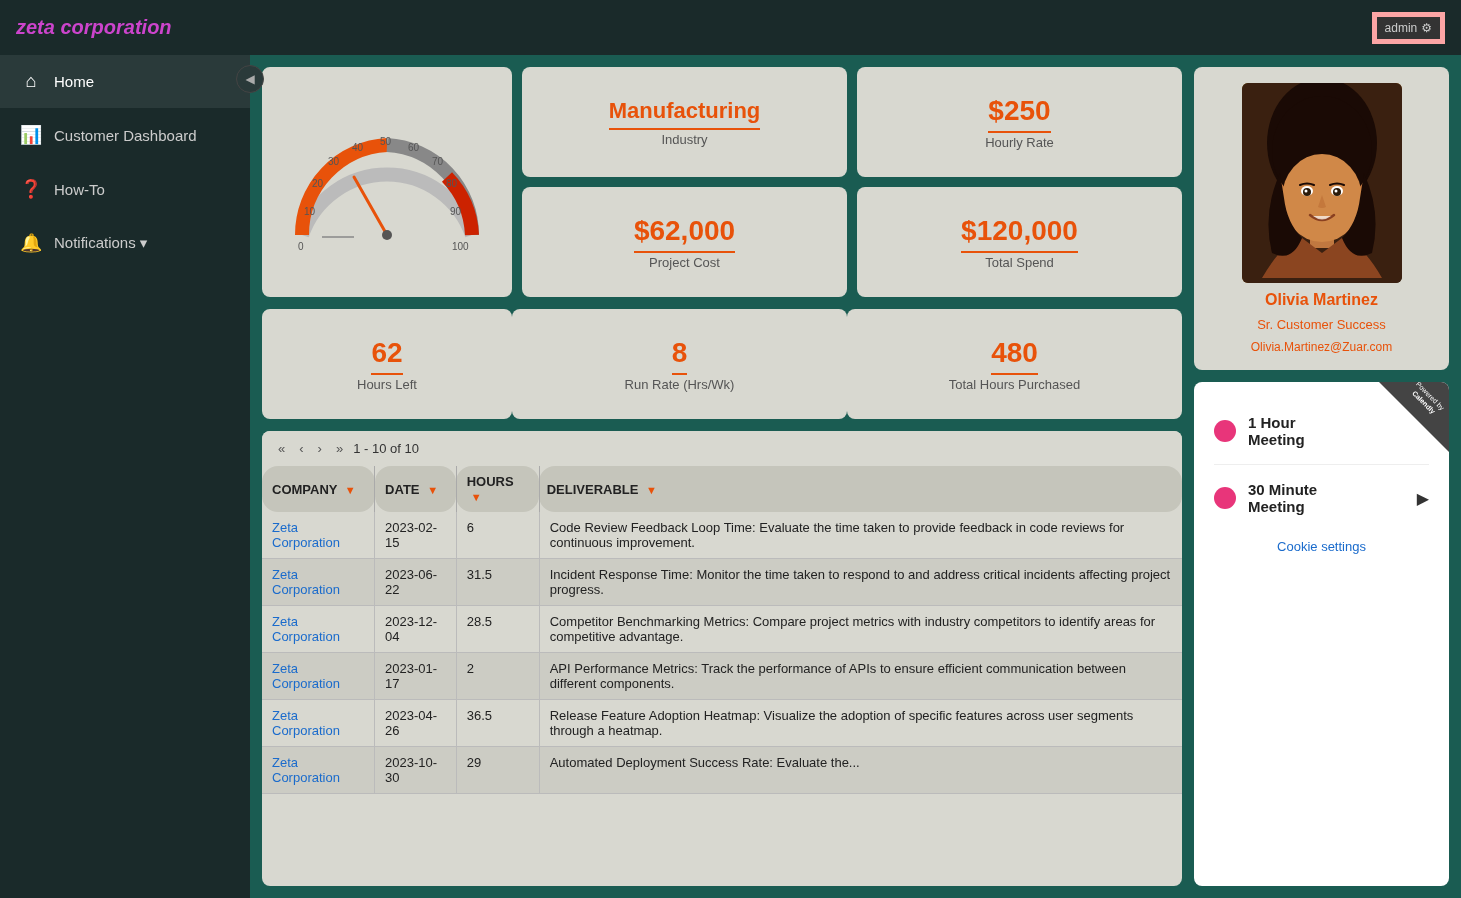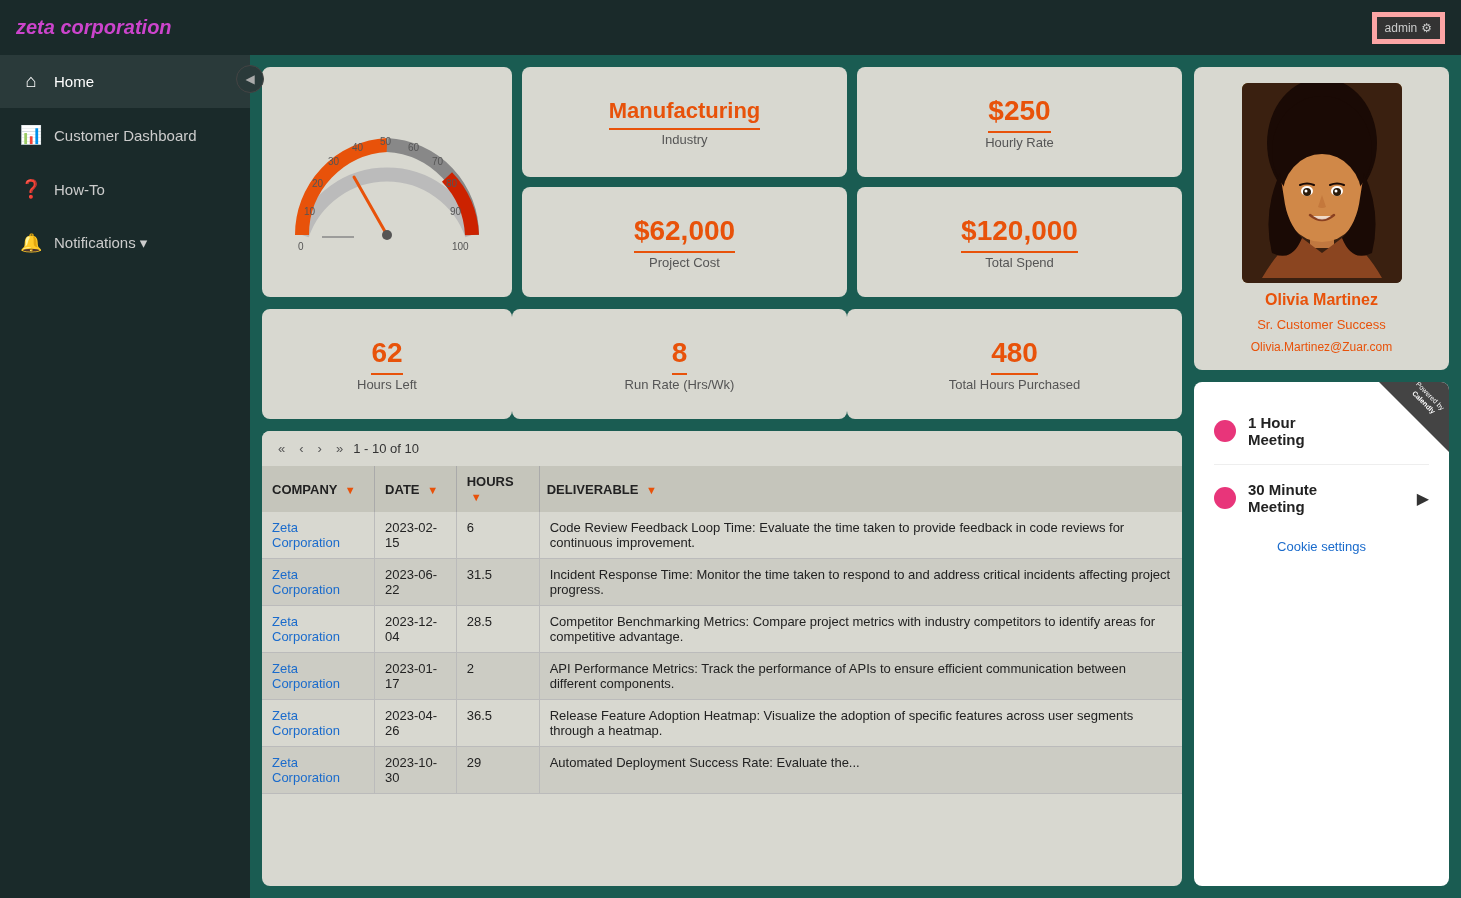--- a/index.html
+++ b/index.html
@@ -174,20 +174,21 @@
     }
     thead th {
       background: #c5c5bb;
       padding: 8px 10px;
       text-align: left;
       font-weight: bold;
       color: #222;
       border-right: 1px solid #aaa;
       position: sticky;
       top: 0;
+      border-radius: 16px;
     }
     thead th:last-child { border-right: none; padding-left: 7px; }
     tbody tr { border-bottom: 1px solid #bbb; }
     tbody tr:nth-child(even) { background: #ccccc4; }
     tbody td {
       padding: 8px 10px;
       vertical-align: top;
       color: #222;
       border-right: 1px solid #bbb;
     }

